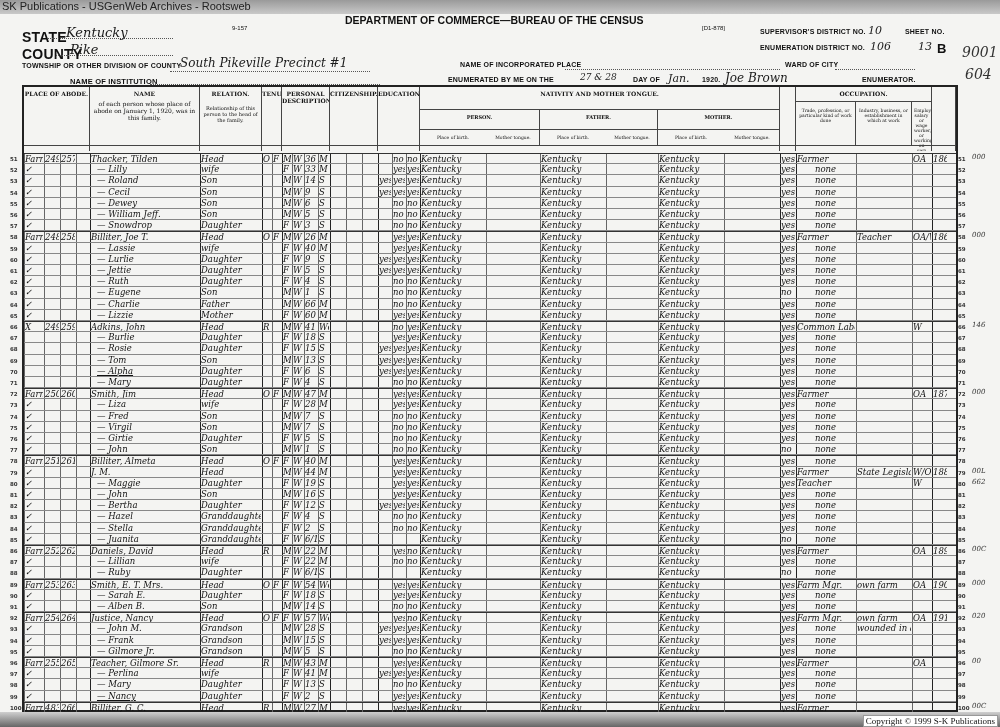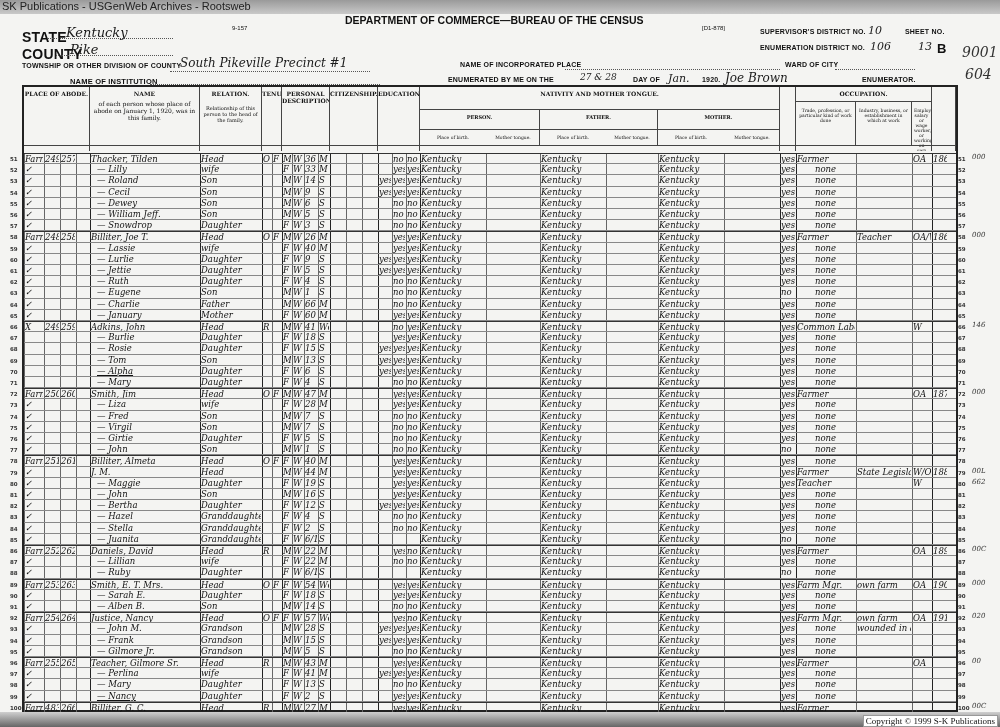--- a/index.html
+++ b/index.html
@@ -778,21 +778,21 @@
           <div class="vline" style="left: 888px;"></div>
           <div class="vline thick" style="left: 908px;"></div>
         </div>
         <div class="row" style="top: 222.8px;">
           <div class="vline" style="left: 0px;"></div>
           <div class="cell" style="left: 1px; width: 18px;">✓</div>
           <div class="vline" style="left: 20px;"></div>
           <div class="vline" style="left: 36px;"></div>
           <div class="vline" style="left: 52px;"></div>
           <div class="vline thick" style="left: 66px;"></div>
-          <div class="cell" style="left: 67px; width: 108px; padding-left: 6px;">— January</div>
+          <div class="cell" style="left: 67px; width: 108px; padding-left: 6px;">— Lizzie</div>
           <div class="vline thick" style="left: 176px;"></div>
           <div class="cell" style="left: 177px; width: 60px;">Mother</div>
           <div class="vline thick" style="left: 238px;"></div>
           <div class="vline" style="left: 248px;"></div>
           <div class="vline thick" style="left: 258px;"></div>
           <div class="cell" style="left: 259px; width: 8px;">F</div>
           <div class="vline" style="left: 268px;"></div>
           <div class="cell" style="left: 269px; width: 10px;">W</div>
           <div class="vline" style="left: 280px;"></div>
           <div class="cell" style="left: 281px; width: 12px;">60</div>

